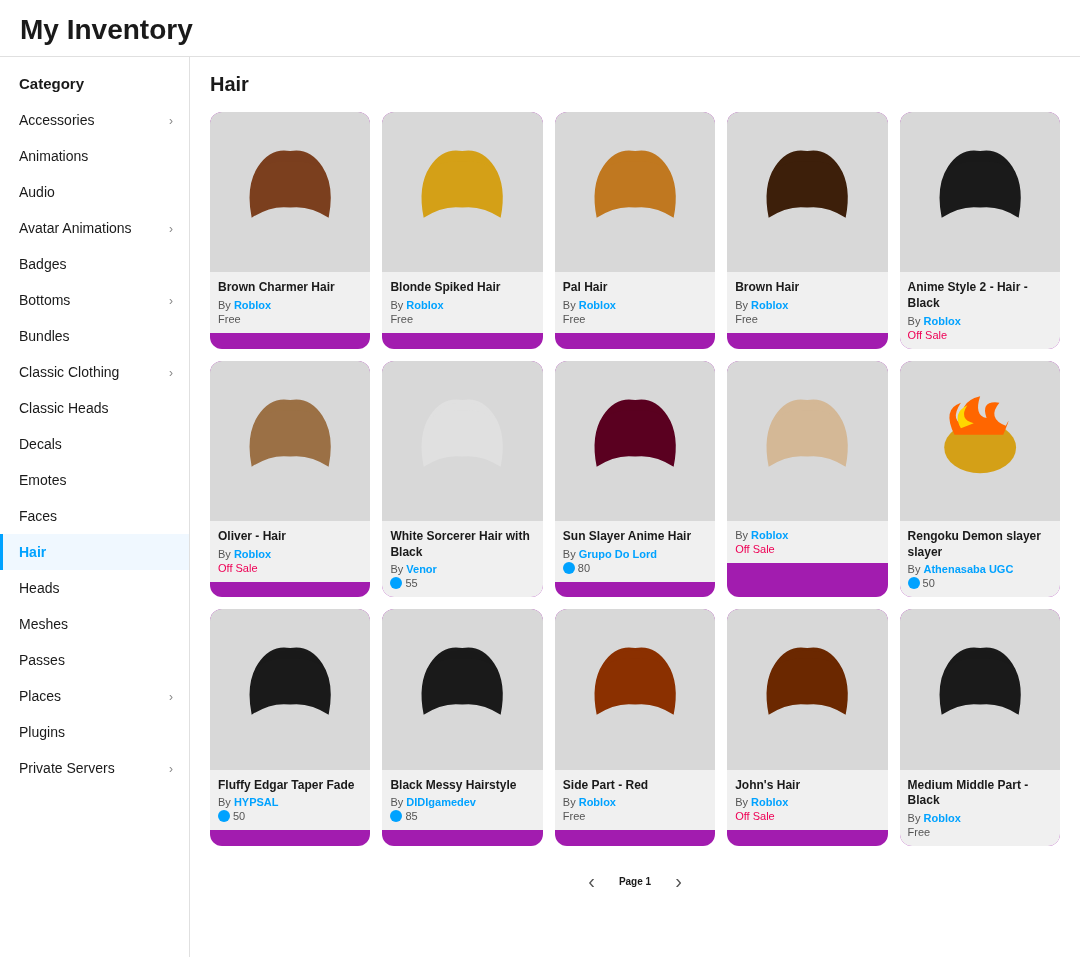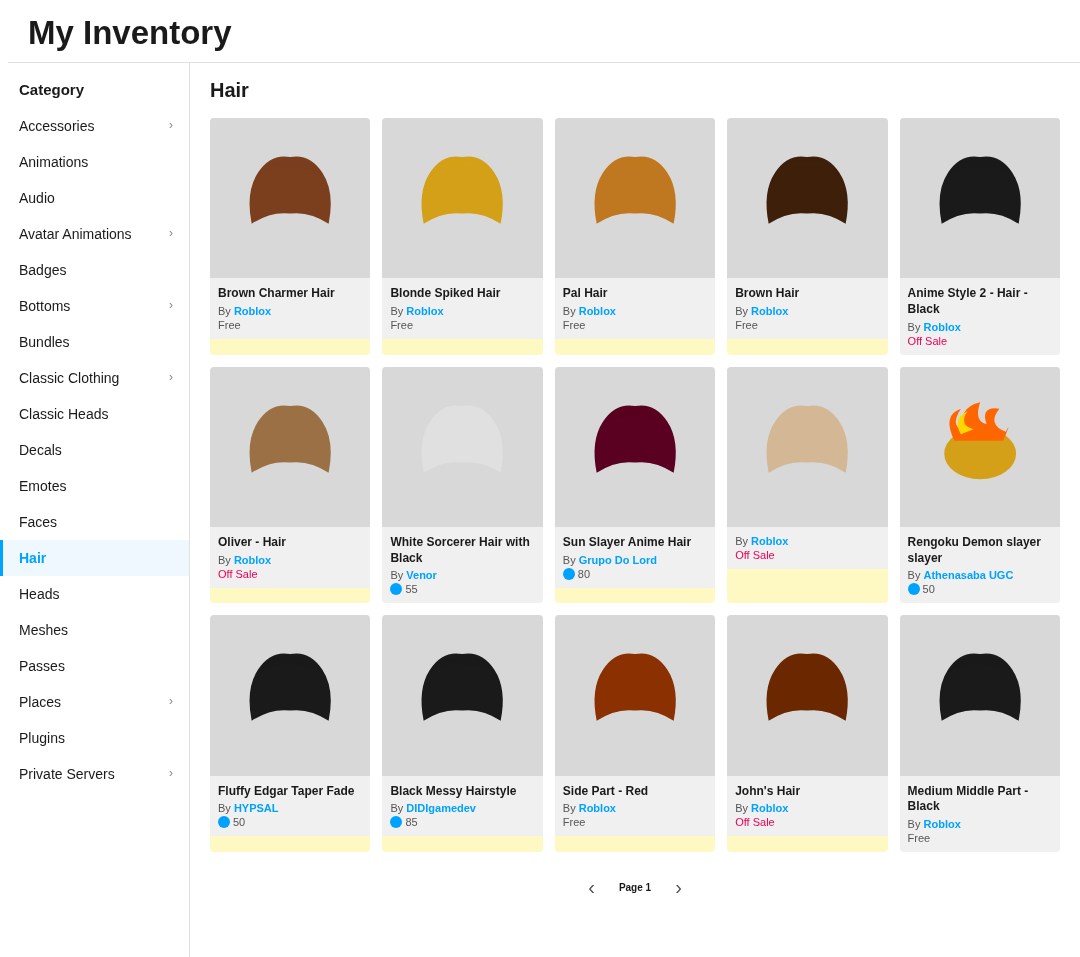--- a/index.html
+++ b/index.html
@@ -1,40 +1,39 @@
 <!DOCTYPE html>
 <html><head>
   <meta charset="utf-8">
   <style>
     * { box-sizing: border-box; margin: 0; padding: 0; }
     body { font-family: -apple-system, BlinkMacSystemFont, 'Segoe UI', sans-serif; background: #fff; color: #1a1a1a; }
 
     .page-wrapper { display: flex; flex-direction: column; min-height: 957px; }
 
     .page-title {
-      font-size: 33px;
+      font-size: 28px;
       font-weight: 800;
       padding: 14px 20px 10px 20px;
       border-bottom: 1px solid #e0e0e0;
-      margin-left: 8px;
     }
 
     .main-layout { display: flex; flex: 1; }
 
     
     .sidebar {
       width: 190px;
       min-width: 190px;
       border-right: 1px solid #e0e0e0;
       padding: 8px 0;
     }
 
     .sidebar-item {
       display: flex;
-      align-items: flex-start;
+      align-items: flex-end;
       justify-content: space-between;
       padding: 10px 16px;
       cursor: pointer;
       font-size: 14px;
       font-weight: 500;
       color: #1a1a1a;
       border-left: 3px solid transparent;
     }
     .sidebar-item.active {
       border-left: 3px solid #00a2ff;
@@ -54,22 +53,22 @@
       margin-bottom: 16px;
     }
 
     .grid {
       display: grid;
       grid-template-columns: repeat(5, 1fr);
       gap: 12px;
     }
 
     .card {
-      background: #fef9c3;
-      border-radius: 4px;
+      background: #a21caf;
+      border-radius: 12px;
       overflow: hidden;
       cursor: pointer;
     }
 
     .card-img {
       width: 100%;
       aspect-ratio: 1;
       background: #d8d8d8;
       display: flex;
       align-items: center;

